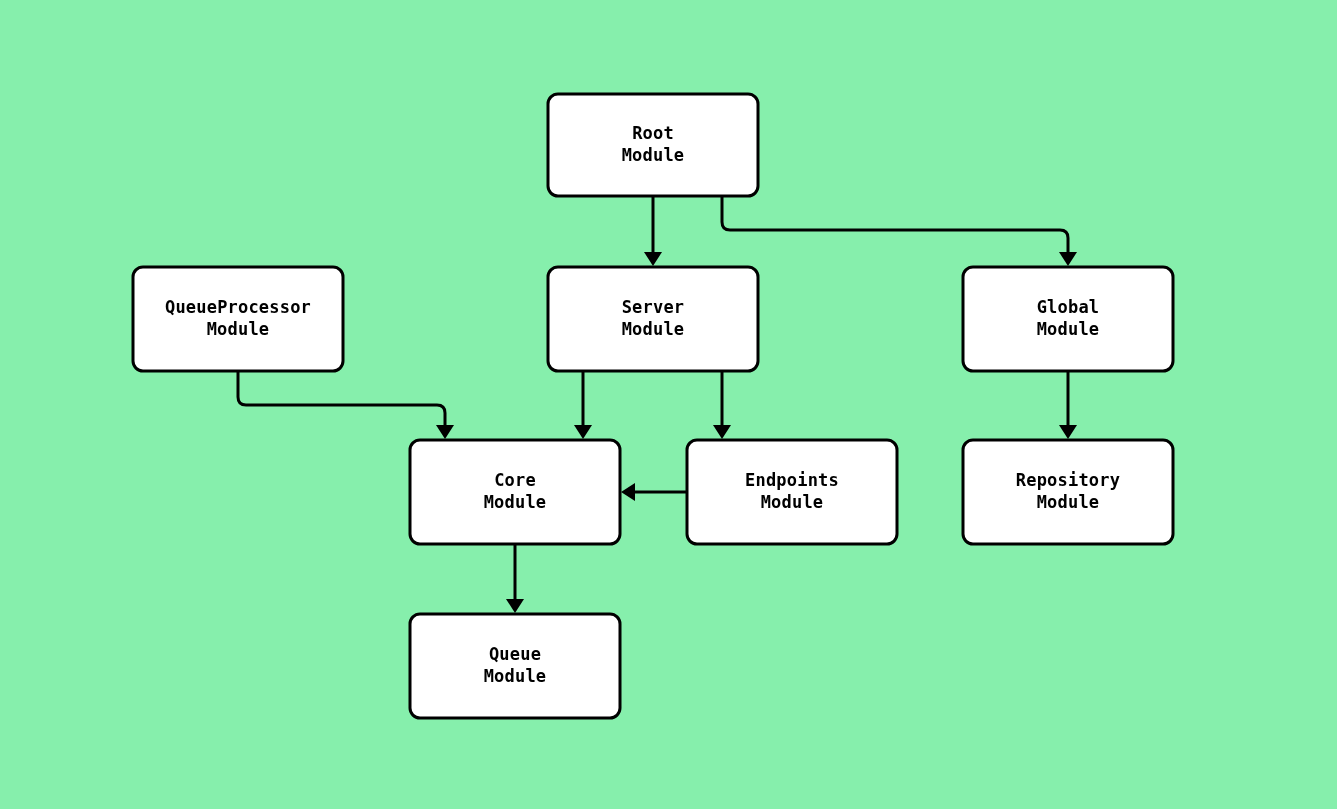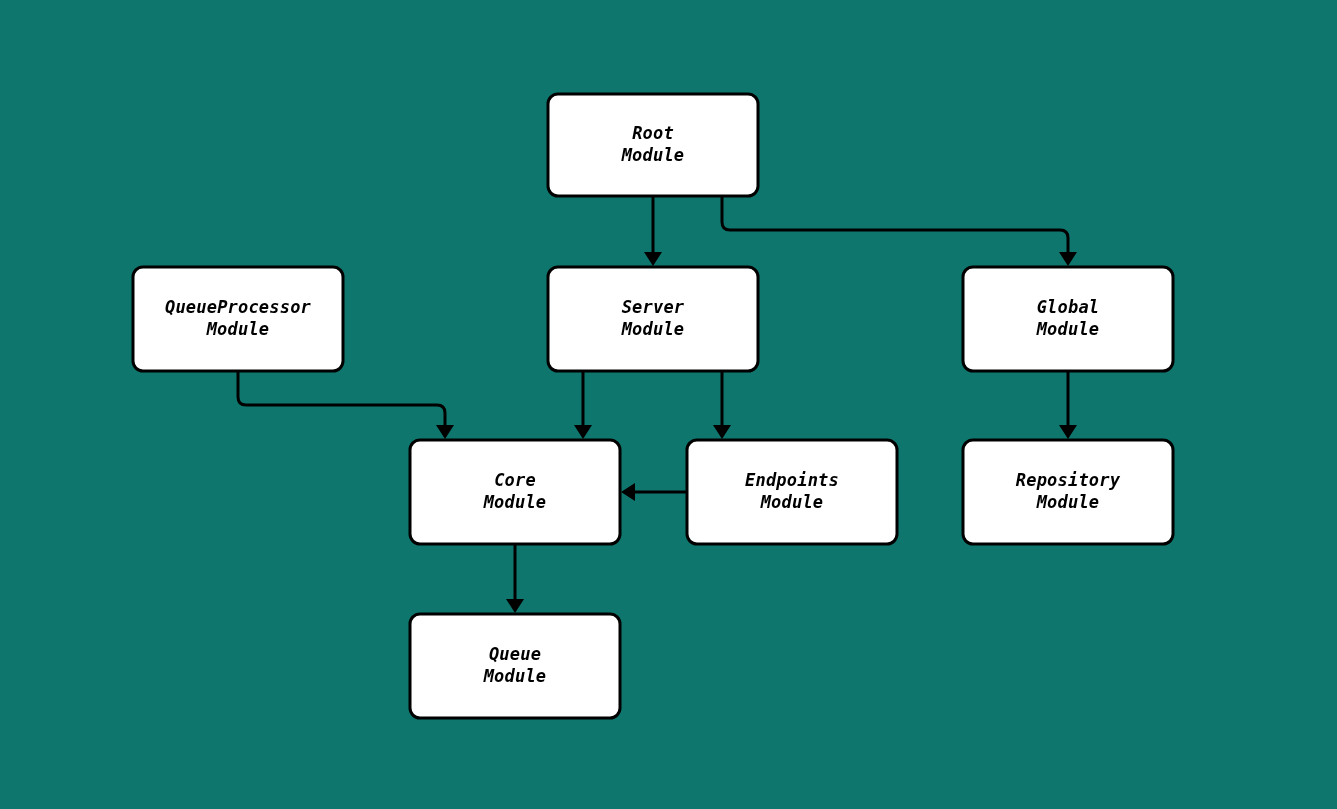--- a/index.html
+++ b/index.html
@@ -11,22 +11,21 @@
   body {
     width: 1337px;
     height: 809px;
     overflow: hidden;
     font-family: "DejaVu Sans Mono", "Liberation Mono", monospace;
   }
   #diagram-canvas {
     position: relative;
     width: 1337px;
     height: 809px;
-    background: #0f766e;
-    font-style: italic;
+    background: #86efac;
   }
   #diagram-svg {
     position: absolute;
     top: 0;
     left: 0;
     width: 1337px;
     height: 809px;
     display: block;
   }
   .node-box {

